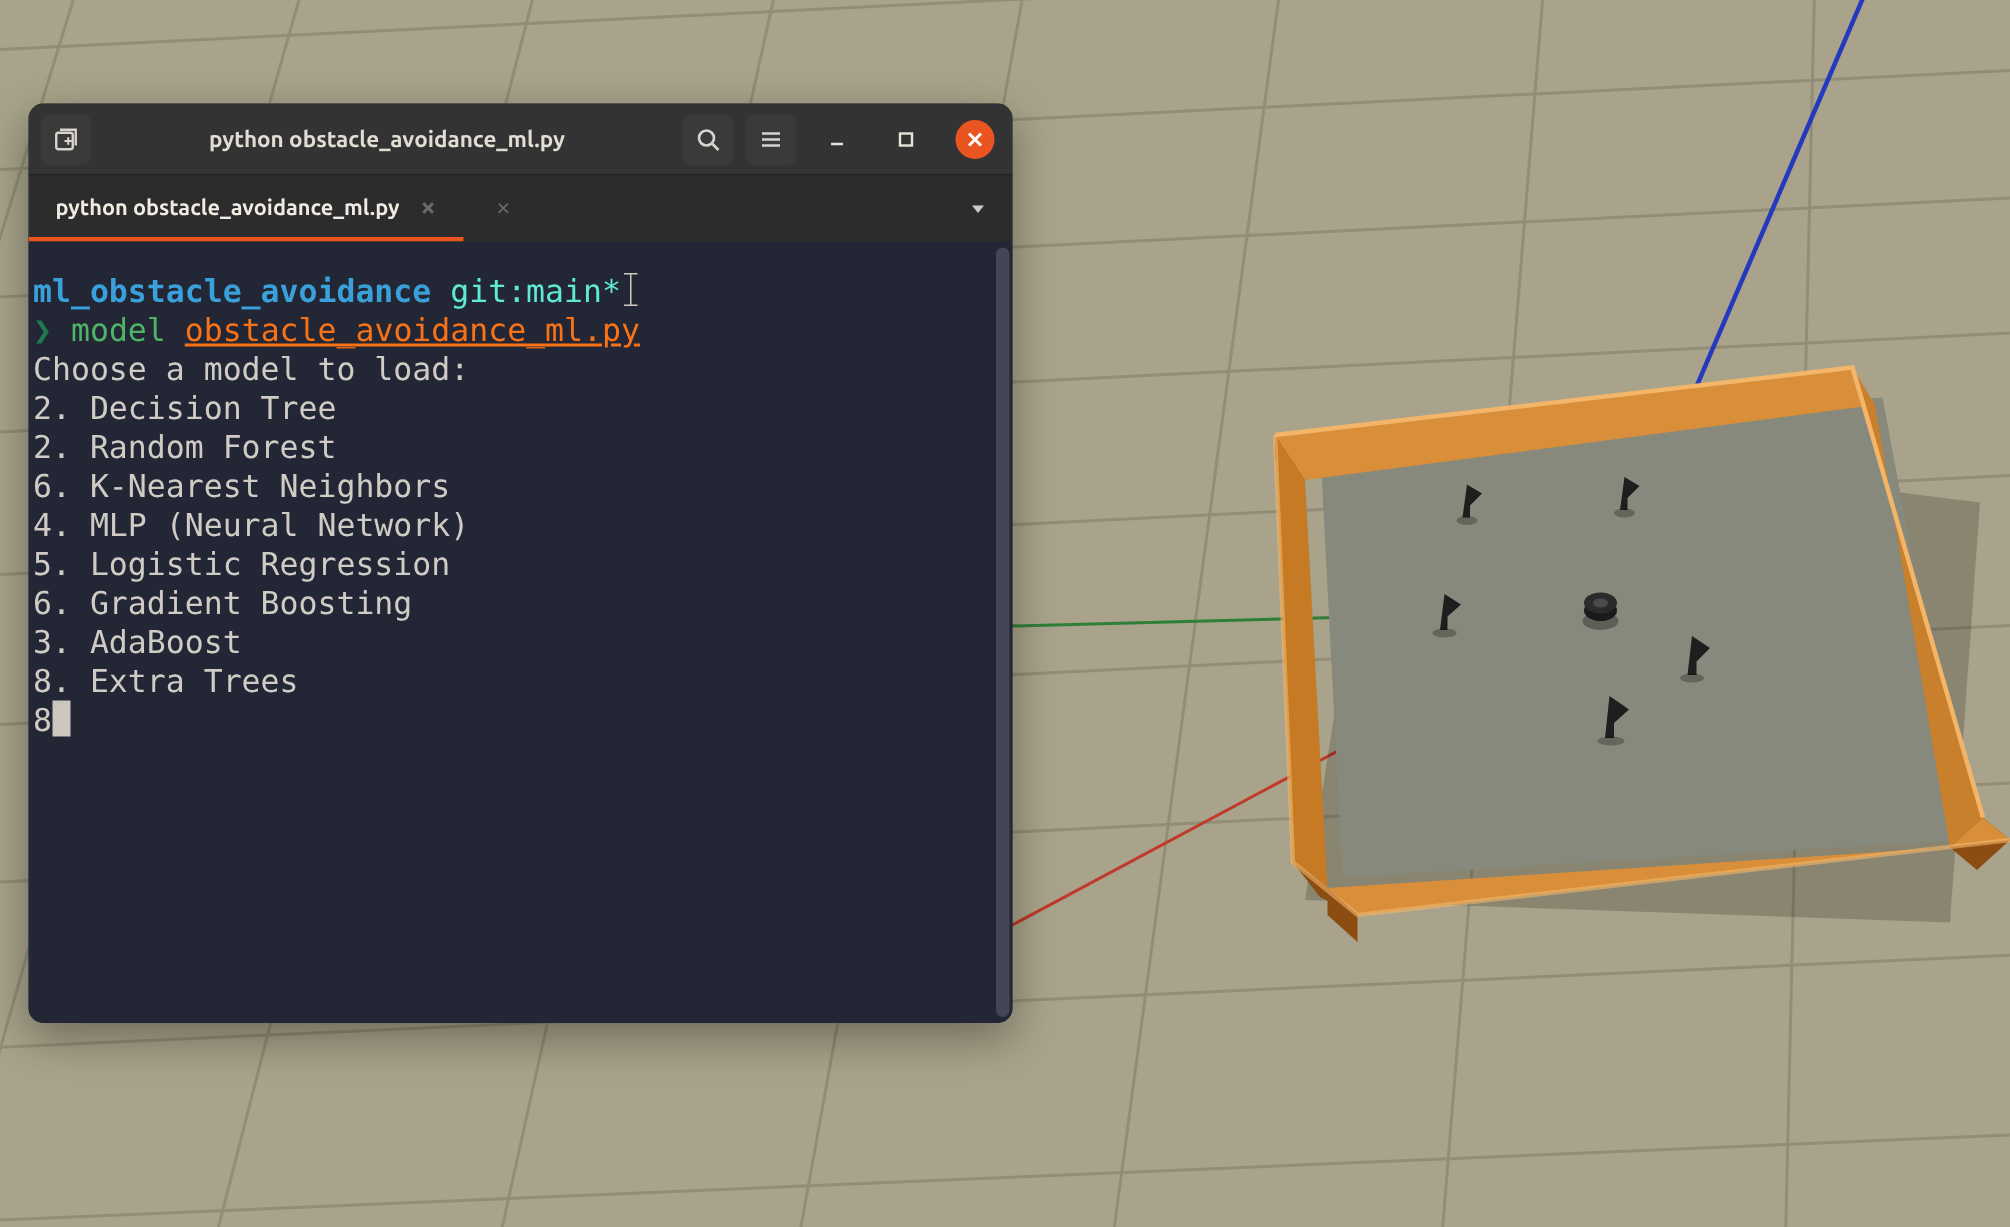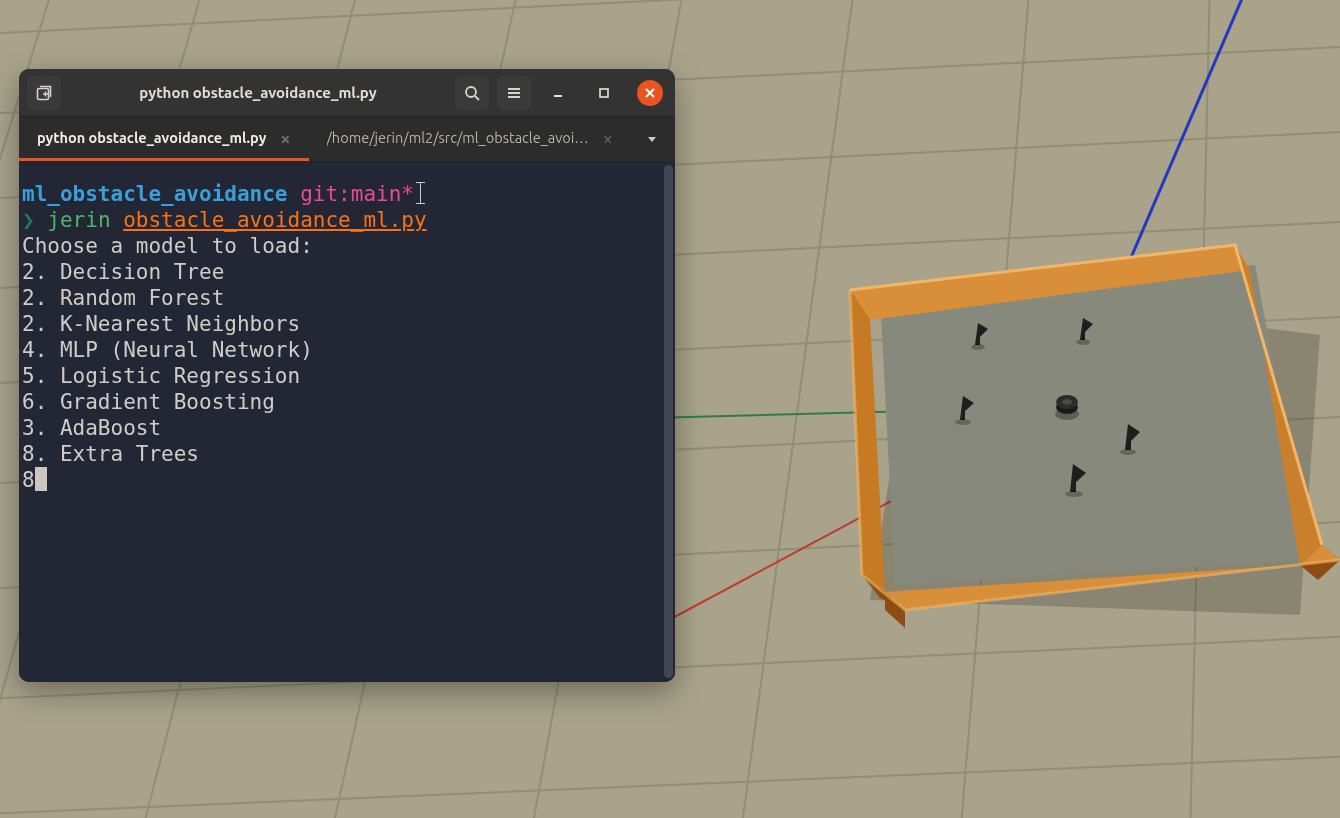--- a/index.html
+++ b/index.html
@@ -81,21 +81,21 @@
   }
   .term-pre {
     font-family: "DejaVu Sans Mono","Ubuntu Mono",Menlo,Consolas,monospace;
     font-size: 21px;
     line-height: 26px;
     color: #d0ccc5;
     white-space: pre;
     padding-left: 1px;
   }
   .clr-dir   { color: #3aa0da; font-weight: 700; margin-top: 28px; }
-  .clr-git   { color: #ec4899; }
+  .clr-git   { color: #5eead4; }
   .clr-arrow { color: #227a52; font-weight: 700; }
   .clr-cmd   { color: #4fb36a; }
   .clr-file  { color: #f97316; text-decoration: underline; }
   .cursor-block {
     display: inline-block;
     width: 12px; height: 24px;
     background: #cbc7bf;
     vertical-align: -4px;
   }
   .text-caret {
@@ -244,38 +244,37 @@
           </svg>
       </div>
     </div>
 
     <div class="tabbar">
       <div class="tab active">
         <span class="tab-label">python obstacle_avoidance_ml.py</span>
         <span class="tab-close">×</span>
       </div>
       <div class="tab">
-        <span class="tab-label">/home/jerin/ml2/src/ml_obstacle_avoi…</span>
         <span class="tab-close">×</span>
       </div>
       <div class="tab-dd">
         <svg width="14" height="14" viewBox="0 0 14 14" fill="currentColor">
             <polygon points="3,5 11,5 7,10"></polygon>
           </svg>
       </div>
     </div>
 
     <div class="term-body">
       <div class="term-scroll"></div>
       <pre class="term-pre"><span class="clr-dir">ml_obstacle_avoidance</span> <span class="clr-git">git:main*</span><span class="text-caret"></span>
-<span class="clr-arrow">❯</span> <span class="clr-cmd">jerin</span> <span class="clr-file">obstacle_avoidance_ml.py</span>
+<span class="clr-arrow">❯</span> <span class="clr-cmd">model</span> <span class="clr-file">obstacle_avoidance_ml.py</span>
 <span>Choose a model to load:</span>
 <span>2. Decision Tree</span>
 <span>2. Random Forest</span>
-<span>2. K-Nearest Neighbors</span>
+<span>6. K-Nearest Neighbors</span>
 <span>4. MLP (Neural Network)</span>
 <span>5. Logistic Regression</span>
 <span>6. Gradient Boosting</span>
 <span>3. AdaBoost</span>
 <span>8. Extra Trees</span>
 <span>8</span><span class="cursor-block"></span></pre>
     </div>
 
   </div>
 </div>

